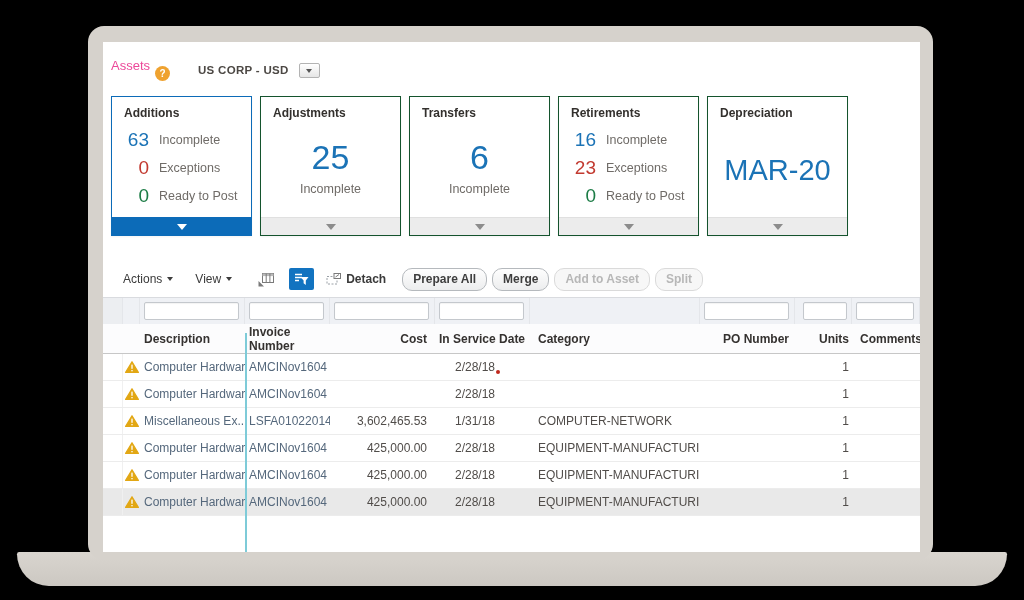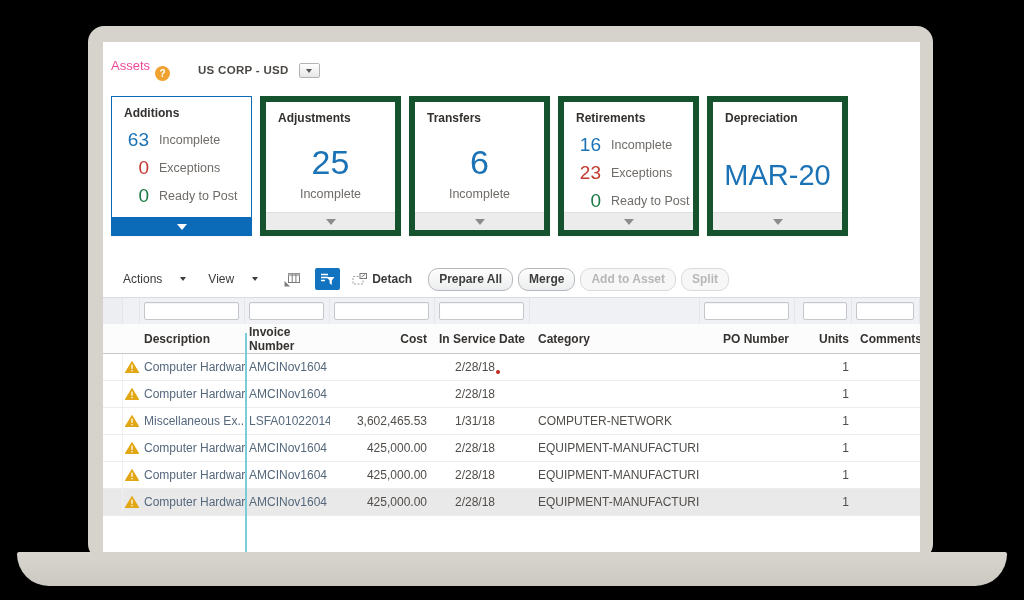--- a/index.html
+++ b/index.html
@@ -32,42 +32,42 @@
                 justify-content:center; margin:8px 0 0 5px; }
   .bu-label { font-size:11.5px; font-weight:bold; color:#4c4844; letter-spacing:.3px; margin:6px 0 0 28px; }
   .dd-btn { width:21px; height:15px; margin:5px 0 0 10px; border:1px solid #b3b3b3; border-radius:2px;
             background:linear-gradient(#fff,#e6e6e6); display:flex; align-items:center; justify-content:center; }
   .caret-s { width:0; height:0; border-left:3.5px solid transparent; border-right:3.5px solid transparent;
              border-top:4px solid #555; }
 
   
   .cards { display:flex; gap:8px; margin-left:8px; }
   .card { position:relative; width:141px; height:140px; background:#fff;
-          border:6px solid #14532d; box-shadow:0 1px 2px rgba(0,0,0,.05); }
+          border:1px solid #14532d; box-shadow:0 1px 2px rgba(0,0,0,.05); }
   .card.selected { border:1px solid #0c6bb8; }
   .card-title { margin:9px 0 0 12px; font-size:12px; font-weight:bold; color:#33302d; }
   .stats { margin-top:9px; }
   .stat { display:flex; align-items:center; margin-bottom:6px; }
   .sv { width:37px; text-align:right; font-size:19px; }
   .sv.blue { color:#1b73b6; } .sv.red { color:#c23a30; } .sv.green { color:#1c7c46; }
   .sl { margin-left:10px; font-size:12.5px; color:#6f6b67; }
   .bigwrap { text-align:center; }
   .bigval { font-size:34px; color:#1b73b6; margin-top:18px; }
   .bigval.period { font-size:29px; margin-top:34px; }
   .biglabel { font-size:12.5px; color:#6f6b67; margin-top:5px; }
   .card-foot { position:absolute; left:0; right:0; bottom:0; height:18px; background:#ececec;
                border-top:1px solid #e0e0e0; display:flex; align-items:center; justify-content:center; cursor:pointer; }
   .card-foot .caret-m { width:0; height:0; border-left:5px solid transparent; border-right:5px solid transparent;
                         border-top:6px solid #8c8c8c; }
   .card.selected .card-foot { background:#0c6bb8; border-top:1px solid #0c6bb8; }
   .card.selected .card-foot .caret-m { border-top-color:#fff; }
 
   
   .toolbar { margin-top:28px; height:30px; display:flex; align-items:center; padding-left:20px; font-size:12px; color:#3a3a3a; }
-  .menu { display:flex; align-items:center; gap:18px; cursor:pointer; }
+  .menu { display:flex; align-items:center; gap:5px; cursor:pointer; }
   .menu .caret-s { border-top-color:#3c3c3c; }
   .m-actions { margin-right:22px; } .m-view { margin-right:26px; }
   .tb-icon { margin-right:14px; display:flex; align-items:center; cursor:pointer; }
   .qbe-btn { width:25px; height:22px; background:#1273c0; border-radius:2px; display:flex;
              align-items:center; justify-content:center; margin-right:12px; cursor:pointer; }
   .detach { display:flex; align-items:center; gap:5px; font-weight:bold; margin-right:16px; cursor:pointer; }
   .btn { height:23px; padding:0 10px; border:1px solid #b5b9bd; border-radius:10px;
          background:linear-gradient(#fefefe,#ecedee); font-size:12px; font-weight:bold; color:#3e3e3e;
          margin-right:5px; font-family:"Liberation Sans",sans-serif; cursor:pointer; }
   .btn.disabled { color:#b7b7b7; border-color:#dadada; background:#f7f7f7; cursor:default; }

